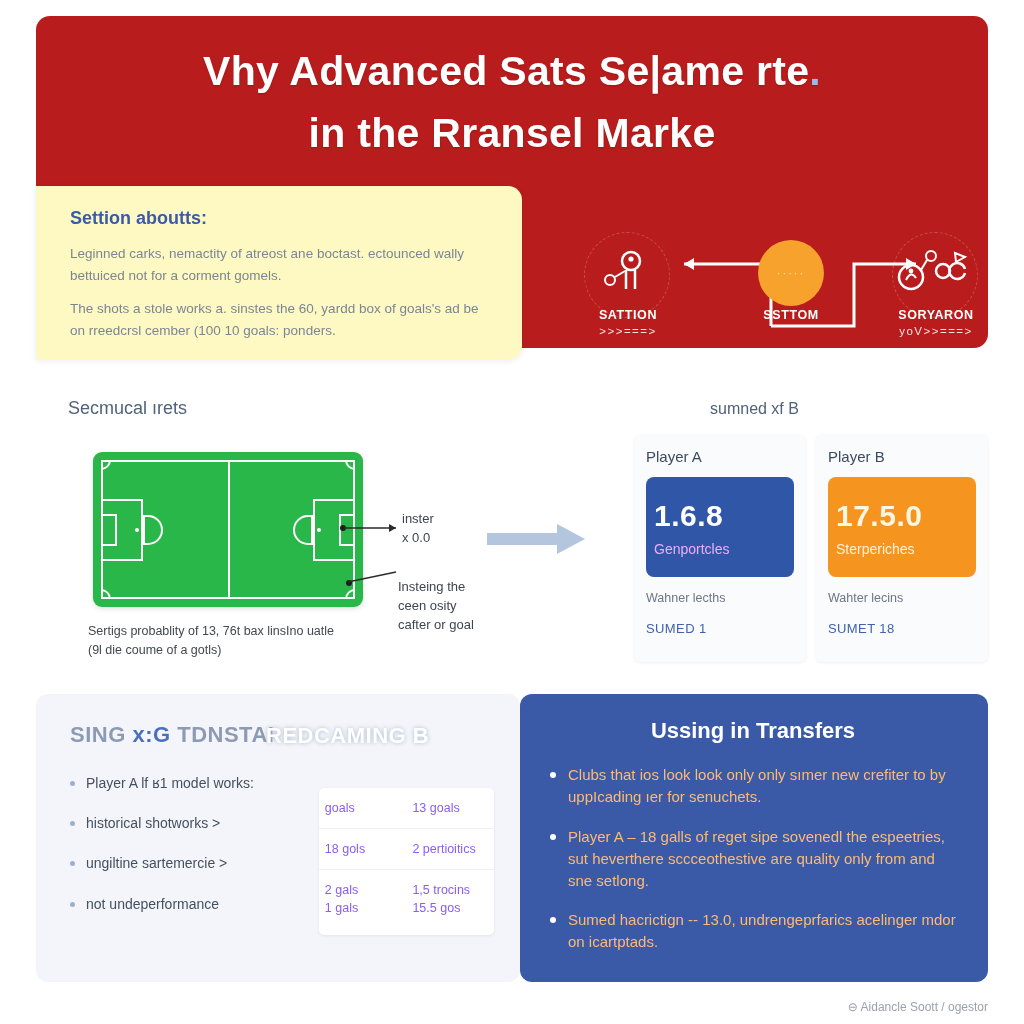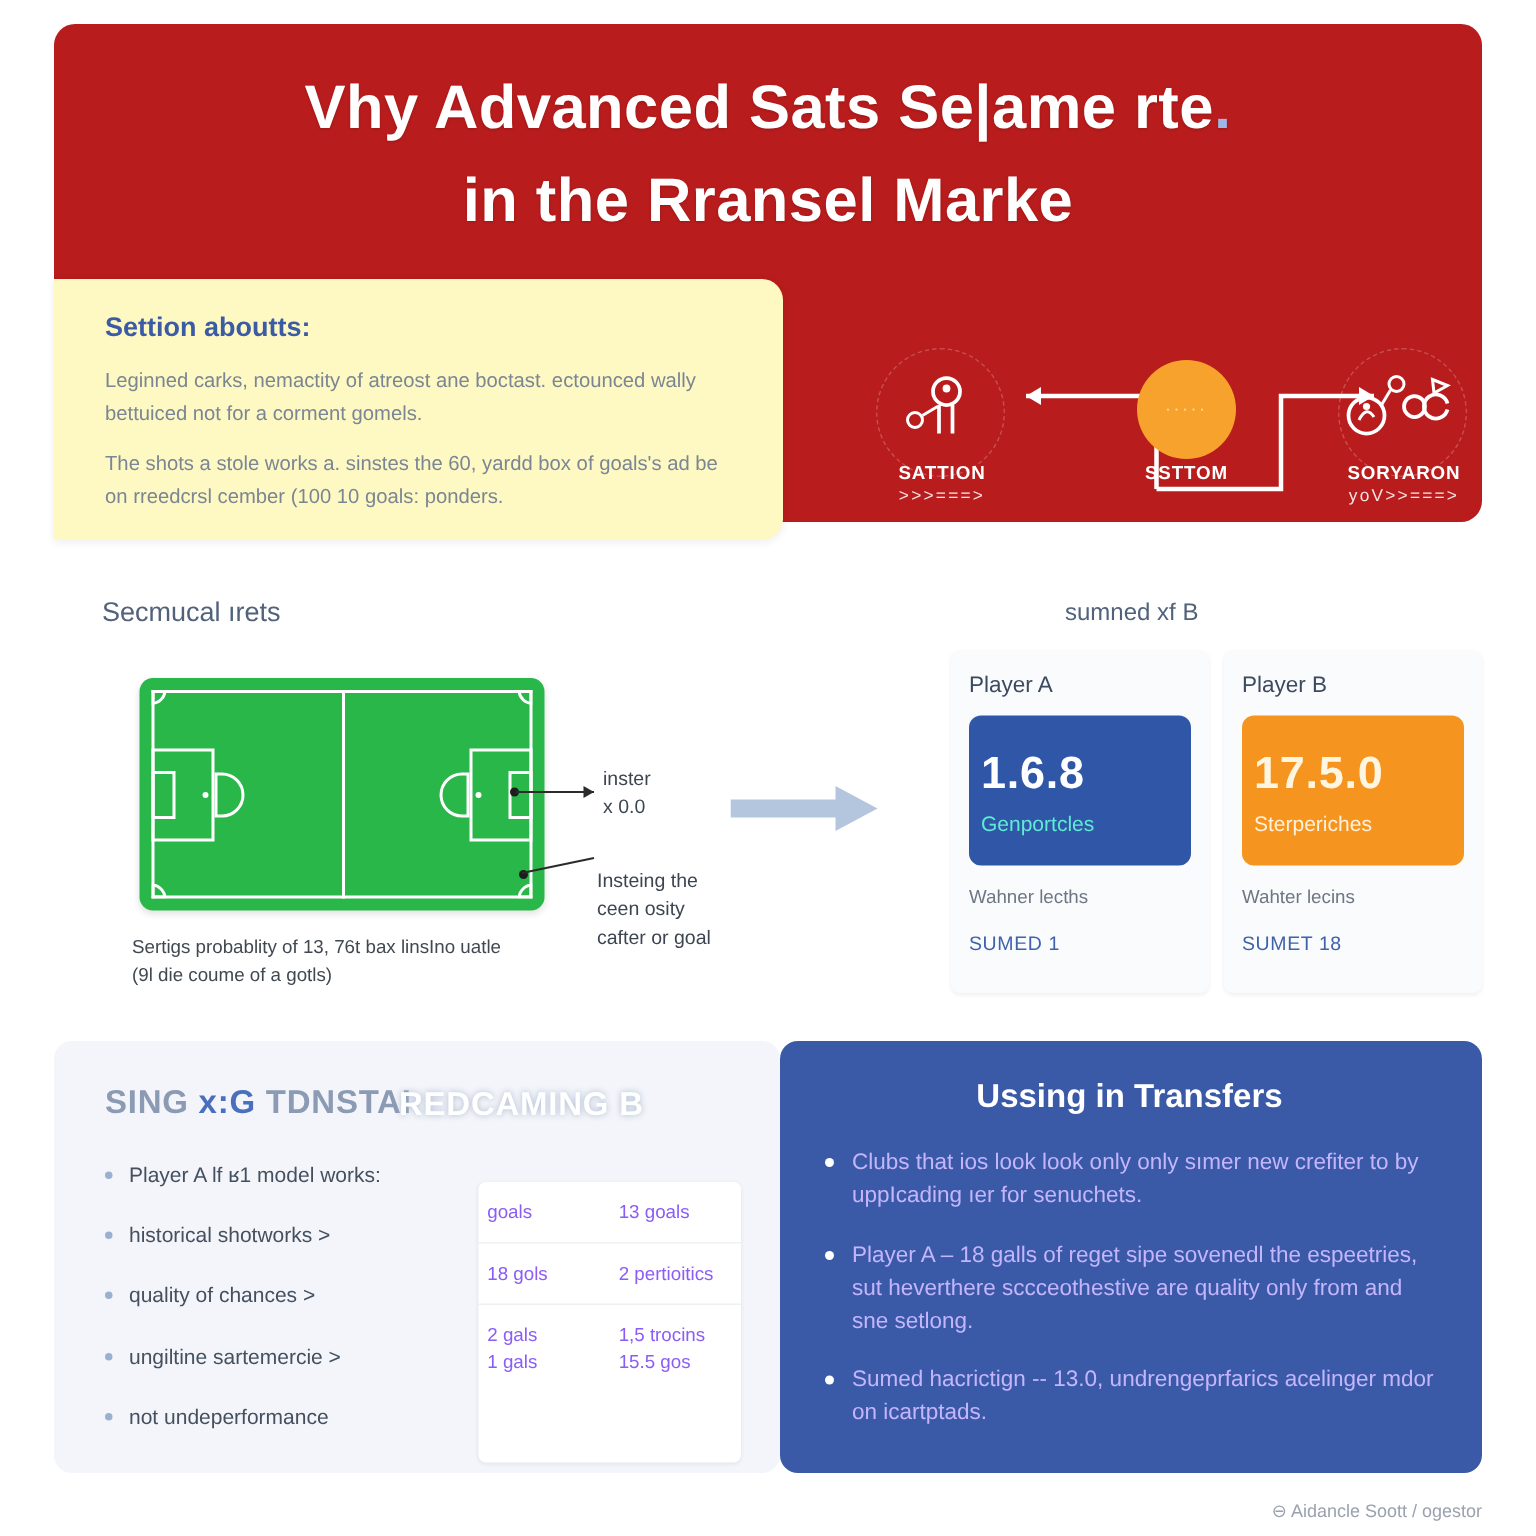--- a/index.html
+++ b/index.html
@@ -215,21 +215,21 @@
   .pcard .pname { color: #3c4a60; font-size: 15px; margin-bottom: 12px; }
   .pcard .chip {
     border-radius: 8px;
     padding: 22px 8px 20px;
     margin-bottom: 14px;
   }
   .chip-blue { background: #3057a7; }
   .chip-orange { background: #f5941f; }
   .chip .value { font-size: 30px; font-weight: bold; color: #ffffff; letter-spacing: 0.5px; }
   .chip-orange .value { color: #fff6e2; }
-  .chip .sub { font-size: 14px; margin-top: 8px; color: #5eead4; }
+  .chip .sub { font-size: 14px; margin-top: 8px; color: #f0abfc; }
   .chip-orange .sub { color: #fff2dc; }
   .pcard .note { color: #6d7684; font-size: 12.5px; margin-bottom: 16px; }
   .pcard .tag { color: #3f62ab; font-size: 13px; letter-spacing: 0.4px; }
 
   
   .bottom-left {
     position: absolute;
     left: 36px; top: 694px;
     width: 484px; height: 288px;
     background: #f3f5fa;
@@ -312,21 +312,21 @@
     text-align: center;
     color: #ffffff;
     font-size: 22px;
     font-weight: bold;
     margin-bottom: 20px;
   }
   .br-heading .accent { color: #ffffff; }
   .br-bullets li {
     list-style: none;
     position: relative;
-    color: #c4b5fd;
+    color: #fdba74;
     font-size: 15px;
     line-height: 1.46;
     padding-left: 20px;
     margin-bottom: 18px;
   }
   .br-bullets li::before {
     content: "";
     position: absolute;
     left: 2px; top: 8px;
     width: 6px; height: 6px;
@@ -485,21 +485,20 @@
 
   <div class="bottom-left">
     <div class="bl-heading">
       <div class="h-main">SING <span class="accent">x:G</span> TDNSTAI</div>
       <div class="h-ghost">REDCAMING B</div>
     </div>
     <div class="bl-body">
       <ul class="bl-bullets">
         <li>Player A lf ʁ1 model works:</li>
         <li>historical shotworks &gt;</li>
-        <li>quality of chances &gt;</li>
         <li>ungiltine sartemercie &gt;</li>
         <li>not undeperformance</li>
       </ul>
       <div class="mini-table">
         <div class="row">
           <div class="cell">goals</div>
           <div class="cell">13 goals</div>
         </div>
         <div class="row">
           <div class="cell">18 gols</div>

